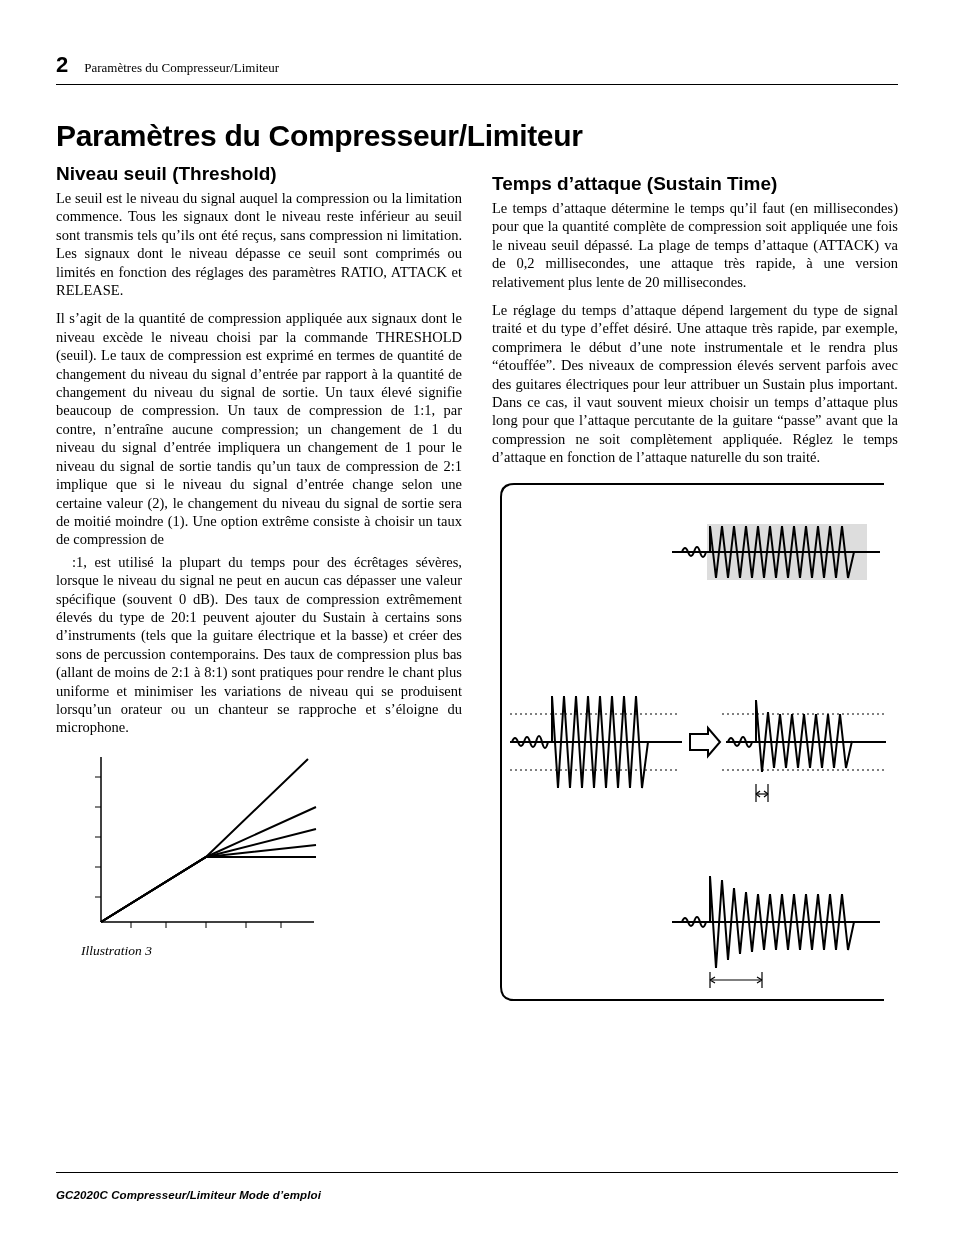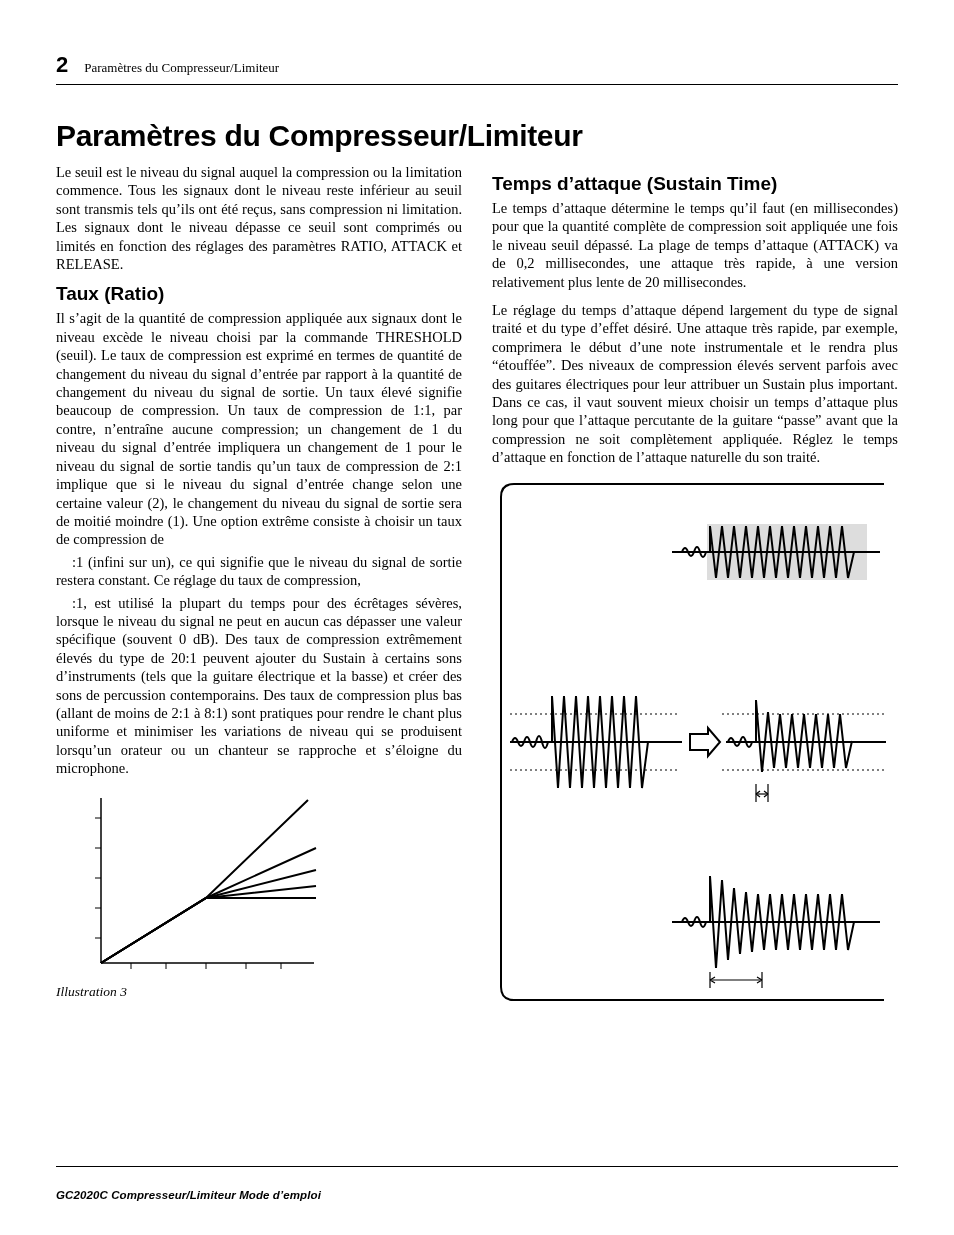--- a/index.html
+++ b/index.html
@@ -10,44 +10,43 @@
   .runhead .rtitle{font-family:"Minion Pro","Times New Roman",Georgia,serif;}
   h1.section{font-weight:700;font-size:30px;margin:34px 0 10px 0;letter-spacing:-0.3px;}
   .cols{column-count:2;column-gap:30px;column-fill:auto;height:1020px;}
   h2.sub{font-weight:700;font-size:19px;margin:10px 0 4px 0;break-after:avoid;}
   .cols .sub:first-child{margin-top:0;}
   p.body{font-family:"Minion Pro","Times New Roman",Georgia,serif;font-size:14.5px;
     line-height:1.27;text-align:justify;margin:0 0 10px 0;hyphens:auto;}
   p.body.ind{text-indent:16px;margin-top:-6px;}
   .fig{break-inside:avoid;margin:4px 0 8px 0;}
   .caption{font-style:italic;font-family:"Minion Pro","Times New Roman",Georgia,serif;
-    font-size:13.5px;margin-top:6px;}
-  .footer{position:absolute;left:56px;bottom:34px;right:56px;border-top:1px solid #000;padding-top:22px;
+    font-size:13.5px;margin-top:6px;margin-left:25px;}
+  .footer{position:absolute;left:56px;bottom:34px;right:56px;border-top:1px solid #000;padding-top:16px;
     font-style:italic;font-weight:600;font-size:11.5px;letter-spacing:0.1px;}
   svg{display:block;}
 </style>
 </head>
 <body>
 
 <div class="page">
 
   <div class="runhead">
     <span class="pnum">2</span>
     <span class="rtitle">Paramètres du Compresseur/Limiteur</span>
   </div>
 
   <h1 class="section">Paramètres du Compresseur/Limiteur</h1>
 
   <div class="cols">
 
+    <h2 class="sub">Niveau seuil (Threshold)</h2>
     <p class="body">Le seuil est le niveau du signal auquel la compression ou la limitation commence. Tous les signaux dont le niveau reste inférieur au seuil sont transmis tels qu’ils ont été reçus, sans compression ni limitation. Les signaux dont le niveau dépasse ce seuil sont comprimés ou limités en fonction des réglages des paramètres RATIO, ATTACK et RELEASE.</p>
 
-    <h2 class="sub">Taux (Ratio)</h2>
     <p class="body">Il s’agit de la quantité de compression appliquée aux signaux dont le niveau excède le niveau choisi par la commande THRESHOLD (seuil). Le taux de compression est exprimé en termes de quantité de changement du niveau du signal d’entrée par rapport à la quantité de changement du niveau du signal de sortie. Un taux élevé signifie beaucoup de compression. Un taux de compression de 1:1, par contre, n’entraîne aucune compression; un changement de 1 du niveau du signal d’entrée impliquera un changement de 1 pour le niveau du signal de sortie tandis qu’un taux de compression de 2:1 implique que si le niveau du signal d’entrée change selon une certaine valeur (2), le changement du niveau du signal de sortie sera de moitié moindre (1). Une option extrême consiste à choisir un taux de compression de</p>
-    <p class="body ind">:1 (infini sur un), ce qui signifie que le niveau du signal de sortie restera constant. Ce réglage du taux de compression,</p>
     <p class="body ind">:1, est utilisé la plupart du temps pour des écrêtages sévères, lorsque le niveau du signal ne peut en aucun cas dépasser une valeur spécifique (souvent 0 dB). Des taux de compression extrêmement élevés du type de 20:1 peuvent ajouter du Sustain à certains sons d’instruments (tels que la guitare électrique et la basse) et créer des sons de percussion contemporains. Des taux de compression plus bas (allant de moins de 2:1 à 8:1) sont pratiques pour rendre le chant plus uniforme et minimiser les variations de niveau qui se produisent lorsqu’un orateur ou un chanteur se rapproche et s’éloigne du microphone.</p>
 
     <div class="fig">
       <svg width="270" height="190" viewBox="0 0 270 190">
         <g stroke="#000" fill="none" stroke-width="1.5">
           <line x1="45" y1="10" x2="45" y2="175"></line>
           <line x1="45" y1="175" x2="258" y2="175"></line>
         </g>
         <g stroke="#000" fill="none" stroke-width="2">
           <path d="M45 175 L150 110 L252 12"></path>

